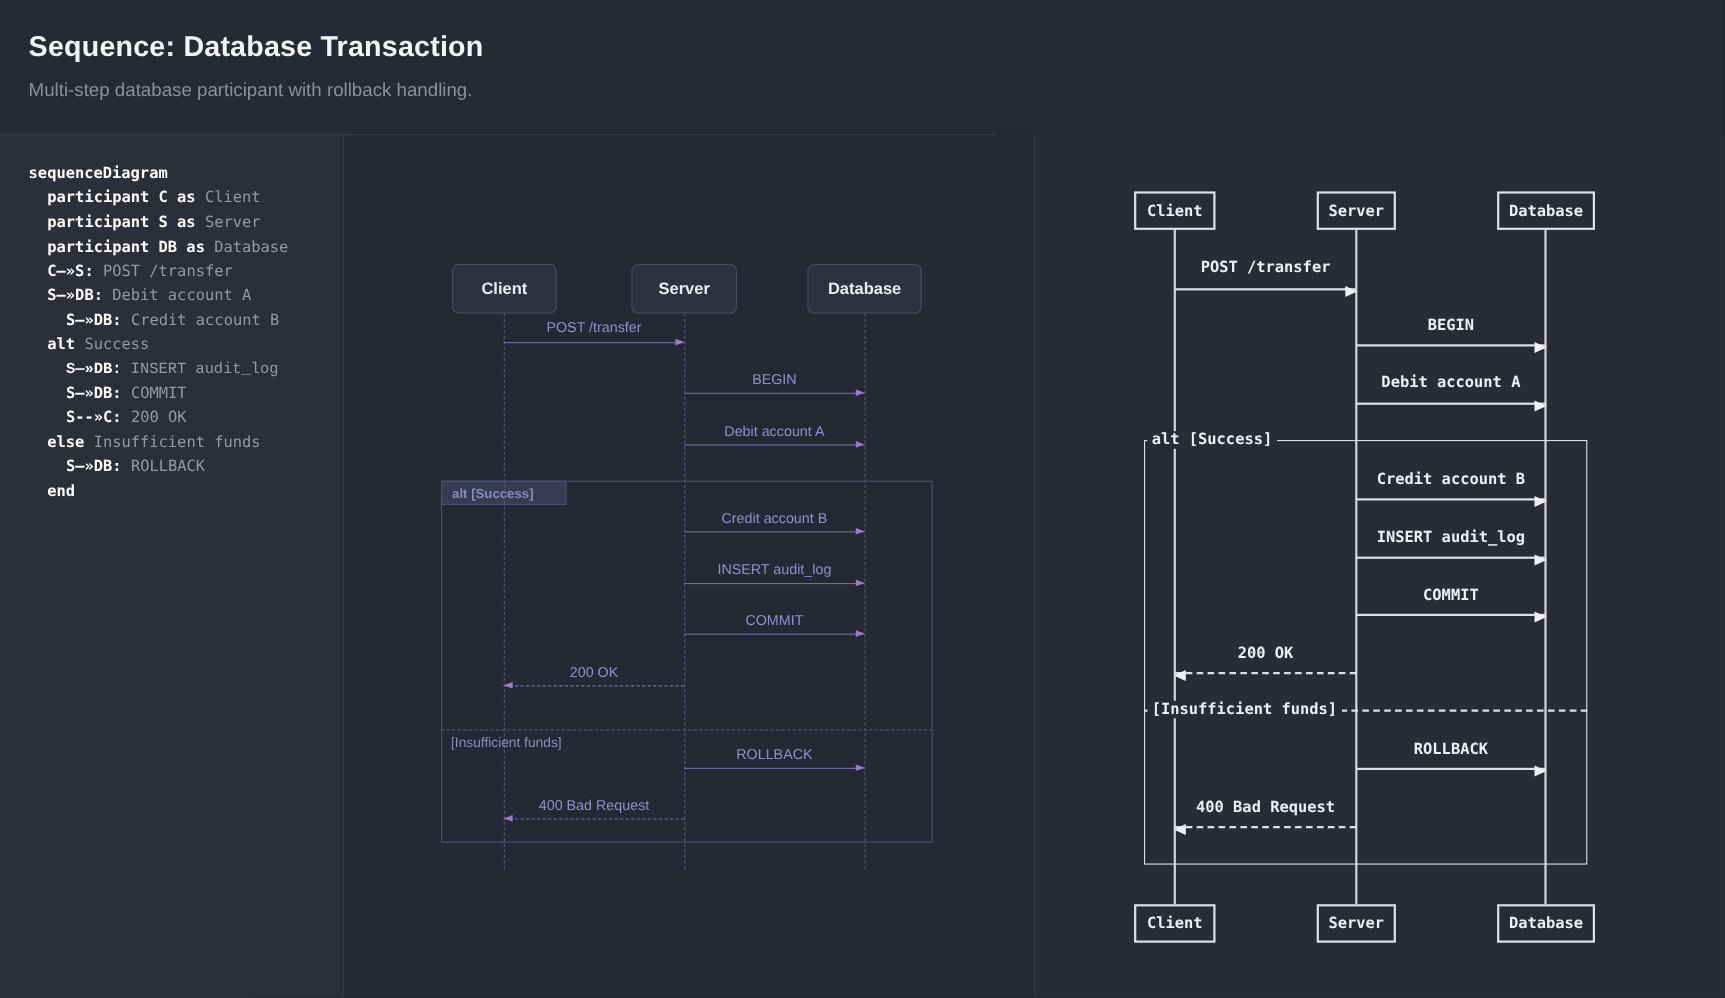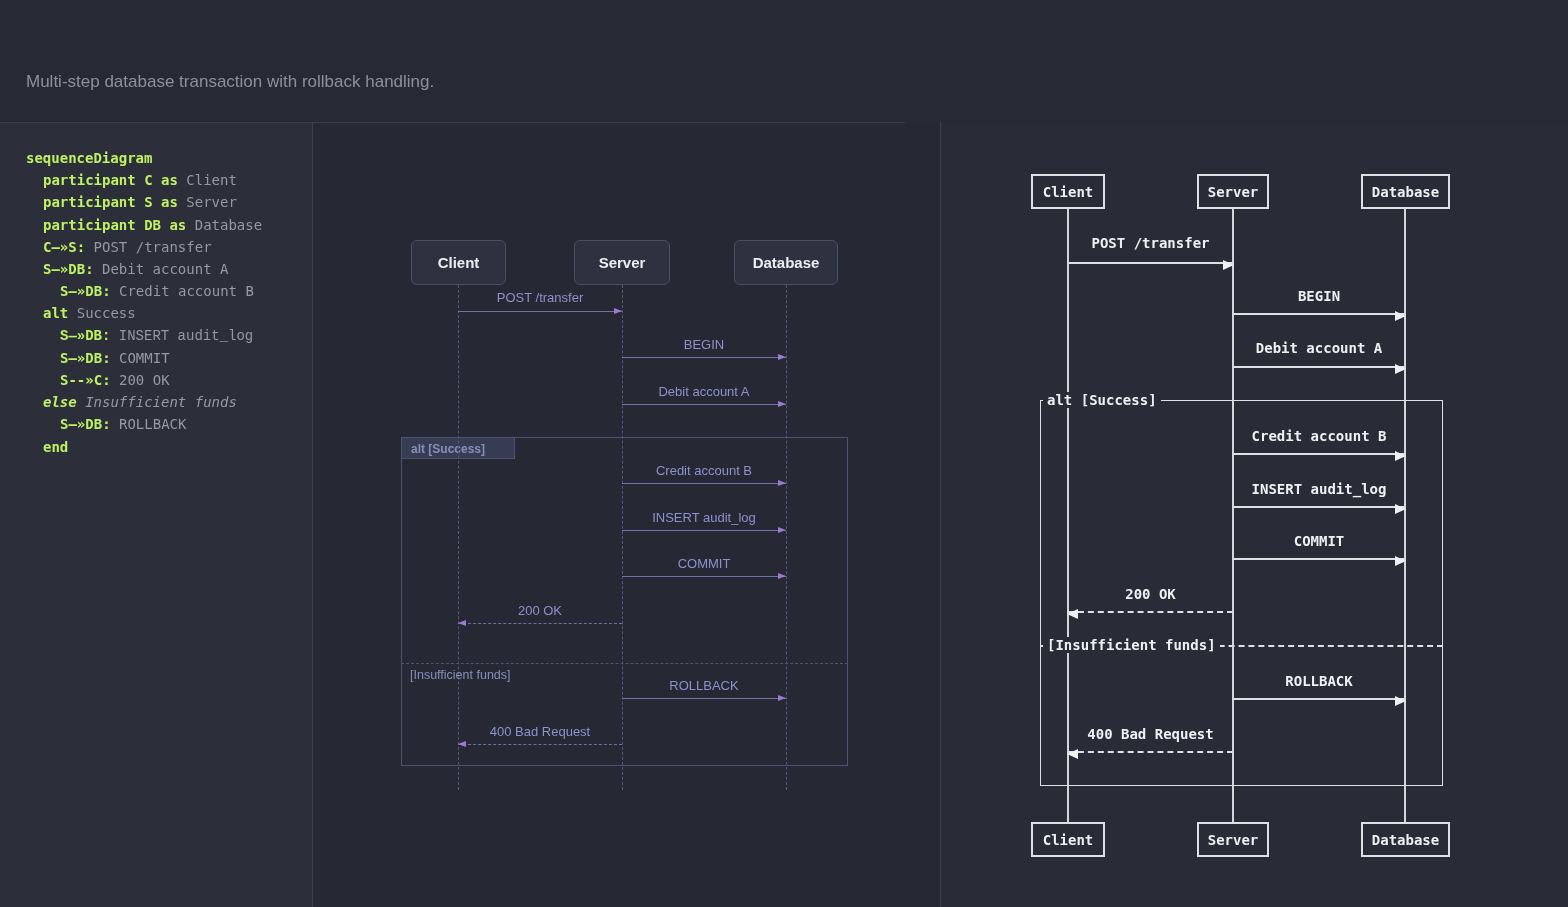--- a/index.html
+++ b/index.html
@@ -16,21 +16,21 @@
 
   
   .title{position:absolute;left:26px;top:27px;margin:0;font-size:26px;font-weight:700;
          color:#f4f5f7;letter-spacing:.2px;}
   .subtitle{position:absolute;left:26px;top:72px;margin:0;font-size:17px;color:#8d909a;}
 
   
   .code-panel{position:absolute;left:26px;top:147px;width:282px;
               font-family:"DejaVu Sans Mono",monospace;font-size:14px;line-height:22.2px;}
   .code-line{white-space:pre;}
-  .k{color:#bef264;font-weight:700;text-align:right;}
+  .k{color:#ffffff;font-weight:700;text-align:right;}
   .p{color:#9599a4;}
 
   
   .m-actor{position:absolute;height:45px;background:#2e3140;border:1px solid #4a4e63;
            border-radius:6px;display:flex;align-items:center;justify-content:center;
            color:#edeef3;font-size:15px;font-weight:700;box-sizing:border-box;}
   .m-life{position:absolute;width:0;border-left:1px dashed #54587c;}
   .m-frame{position:absolute;border:1px solid #4d5274;box-sizing:border-box;}
   .m-frame-label{position:absolute;width:114px;height:22px;background:#373c52;
                  border:1px solid #4d5274;color:#8590ba;font-size:12px;font-weight:700;
@@ -70,35 +70,36 @@
 
 <div class="page">
 
   <div class="panel-left"></div>
   <div class="panel-mid"></div>
   <div class="panel-right"></div>
   <div class="hdiv"></div>
   <div class="vdiv1"></div>
   <div class="vdiv2"></div>
 
-  <p class="subtitle">Multi-step database transaction with rollback handling.</p>
+  <h1 class="title">Sequence: Database Transaction</h1>
+  <p class="subtitle">Multi-step database participant with rollback handling.</p>
 
   <div class="code-panel" id="code-panel">
       <div class="code-line" style="padding-left: 0px;"><span class="k">sequenceDiagram</span></div>
       <div class="code-line" style="padding-left: 17px;"><span class="k">participant C as </span><span class="p">Client</span></div>
       <div class="code-line" style="padding-left: 17px;"><span class="k">participant S as </span><span class="p">Server</span></div>
       <div class="code-line" style="padding-left: 17px;"><span class="k">participant DB as </span><span class="p">Database</span></div>
       <div class="code-line" style="padding-left: 17px;"><span class="k">C—»S: </span><span class="p">POST /transfer</span></div>
       <div class="code-line" style="padding-left: 17px;"><span class="k">S—»DB: </span><span class="p">Debit account A</span></div>
       <div class="code-line" style="padding-left: 34px;"><span class="k">S—»DB: </span><span class="p">Credit account B</span></div>
       <div class="code-line" style="padding-left: 17px;"><span class="k">alt </span><span class="p">Success</span></div>
       <div class="code-line" style="padding-left: 34px; font-family: Liberation Mono, monospace;"><span class="k">S—»DB: </span><span class="p">INSERT audit_log</span></div>
       <div class="code-line" style="padding-left: 34px;"><span class="k">S—»DB: </span><span class="p">COMMIT</span></div>
       <div class="code-line" style="padding-left: 34px;"><span class="k">S--»C: </span><span class="p">200 OK</span></div>
-      <div class="code-line" style="padding-left: 17px; font-style: italic;"><span class="k">else </span><span class="p">Insufficient funds</span></div>
+      <div class="code-line" style="padding-left: 17px;"><span class="k">else </span><span class="p">Insufficient funds</span></div>
       <div class="code-line" style="padding-left: 34px;"><span class="k">S—»DB: </span><span class="p">ROLLBACK</span></div>
       <div class="code-line" style="padding-left: 17px;"><span class="k">end</span></div>
     </div>
 
   <div class="m-actor" style="left:411px;top:240px;width:95px">Client</div>
   <div class="m-actor" style="left:574px;top:240px;width:96px">Server</div>
   <div class="m-actor" style="left:734px;top:240px;width:104px">Database</div>
 
   <div class="m-frame" style="left:401px;top:437px;width:447px;height:329px"></div>
   <div class="m-frame-label" style="left:401px;top:437px">alt [Success]</div>

